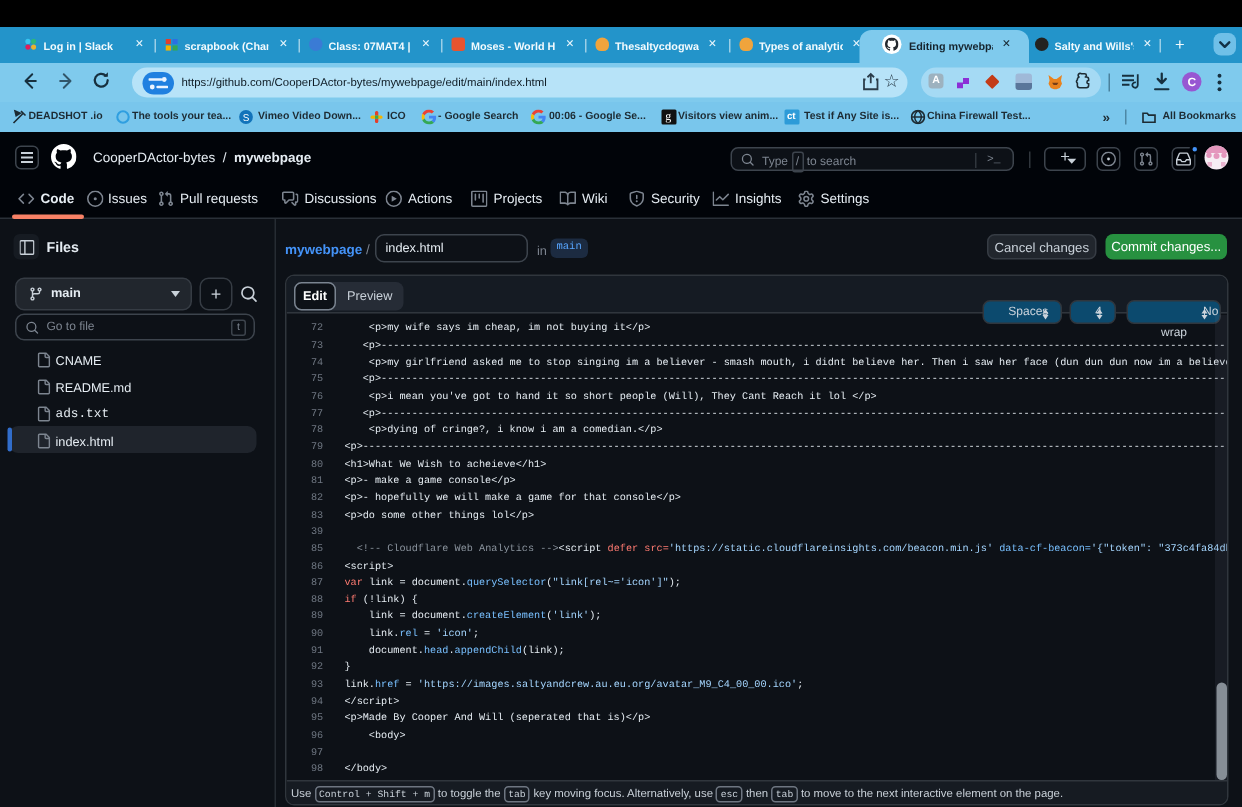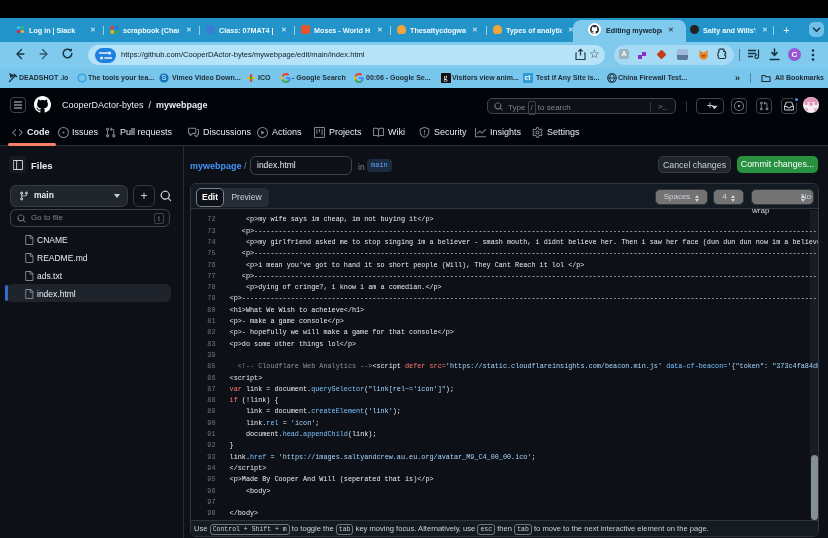--- a/index.html
+++ b/index.html
@@ -31,22 +31,22 @@
   .ghhead { left:0; top:0; width:828px; height:58px; background:#010409; border-bottom:1px solid #2a3038; }
   .navtxt { top:35px; height:18px; line-height:18px; font-size:9px; color:#e6edf3; white-space:nowrap;}
   .navico { top:39px; width:11px; height:11px; color:#7d8590; }
   svg { display:block; }
   .btn { height:17px; border-radius:5px; font-size:8.8px; line-height:16px; text-align:center; }
 
   
   .edbox { left:190px; top:95px; width:629px; height:354px; border:1px solid #30363d;
     border-radius:6px; background:#0d1117; overflow:hidden; }
   .edhead { left:0; top:0; width:627px; height:25px; background:#151b23; border-bottom:1px solid #30363d; }
-  .sel { top:5px; height:16px; background:#737373; border:1px solid #30363d; border-radius:5px;
-    color:#cdd5dd; font-size:8px; line-height:14px; }
+  .sel { top:16px; height:16px; background:#0c4a6e; border:1px solid #30363d; border-radius:5px;
+    color:#cdd5dd; font-size:8px; line-height:14px;text-align:center; }
   .cl { position:absolute; left:0; height:11.3px; line-height:11.3px; font-family:"Liberation Mono",monospace;
     font-size:6.8px; white-space:pre; color:#e6edf3; }
   .ln { display:inline-block; width:24.5px; text-align:right; color:#6e7681; margin-right:14.1px; }
   .kr { color:#ff7b72; } .kb { color:#79c0ff; } .ks { color:#a5d6ff; } .kc { color:#8b949e; }
   .hint { left:0; top:336px; width:627px; height:17px; background:#161b22; border-top:1px solid #30363d;
     font-size:7.6px; color:#c9d1d9; line-height:16px; white-space:nowrap; padding-left:3px;}
   .kbd { display:inline-block; border:1px solid #6e7681; border-radius:3px; padding:0 2px;
     font-family:"Liberation Mono",monospace; font-size:6.5px; line-height:9px; height:11px; vertical-align:0.5px;}
   .ftxt { height:18px; line-height:18px; font-size:8.5px; color:#e6edf3; }
   .updn { position:absolute; right:7px; top:4px; width:5px; height:8px; }
@@ -448,21 +448,21 @@
           <path fill="#7d8590" d="M2 1.75C2 .784 2.784 0 3.75 0h6.586c.464 0 .909.184 1.237.513l2.914 2.914c.329.328.513.773.513 1.237v9.586A1.75 1.75 0 0 1 13.25 16h-9.5A1.75 1.75 0 0 1 2 14.25Zm1.75-.25a.25.25 0 0 0-.25.25v12.5c0 .138.112.25.25.25h9.5a.25.25 0 0 0 .25-.25V6h-2.75A1.75 1.75 0 0 1 9 4.25V1.5Zm6.75.062V4.25c0 .138.112.25.25.25h2.688l-.011-.013-2.914-2.914Z"></path>
         </svg>
       </div>
     <div class="abs" style="left:24px; top:200px;">
         <svg width="10" height="12" viewBox="0 0 16 16">
           <path fill="#7d8590" d="M2 1.75C2 .784 2.784 0 3.75 0h6.586c.464 0 .909.184 1.237.513l2.914 2.914c.329.328.513.773.513 1.237v9.586A1.75 1.75 0 0 1 13.25 16h-9.5A1.75 1.75 0 0 1 2 14.25Zm1.75-.25a.25.25 0 0 0-.25.25v12.5c0 .138.112.25.25.25h9.5a.25.25 0 0 0 .25-.25V6h-2.75A1.75 1.75 0 0 1 9 4.25V1.5Zm6.75.062V4.25c0 .138.112.25.25.25h2.688l-.011-.013-2.914-2.914Z"></path>
         </svg>
       </div>
     <div class="abs ftxt" style="left:37px; top:143px;">CNAME</div>
     <div class="abs ftxt" style="left:37px; top:161px;">README.md</div>
-    <div class="abs ftxt" style="left:37px; top:179px;">ads.txt</div>
+    <div class="abs ftxt" style="left:37px; top:179px;font-family:Liberation Mono, monospace;">ads.txt</div>
     <div class="abs ftxt" style="left:37px; top:197px;">index.html</div>
 
     <div class="abs edbox">
       <div class="abs edhead"></div>
       <div class="abs" style="left:5px; top:4px; width:73px; height:19px; background:#262c36; border-radius:5px;"></div>
       <div class="abs" style="left:5px; top:4px; width:28px; height:19px; background:#0d1117; border:1px solid #7a8490; border-radius:5px; font-size:8.5px; font-weight:700; color:#fff; text-align:center; line-height:17px;">Edit</div>
       <div class="abs" style="left:33px; top:4px; width:45px; height:19px; font-size:8.5px; color:#c9d1d9; text-align:center; line-height:19px;">Preview</div>
       <div class="abs sel" style="left:463.7px; width:53.7px;"><span style="padding-left:8px;">Spaces</span><span class="updn"></span></div>
       <div class="abs sel" style="left:522.3px; width:30.3px;"><span style="padding-left:8px;">4</span><span class="updn"></span></div>
       <div class="abs sel" style="left:560px; width:63.4px;"><span style="padding-left:8px;margin-left:41px;">No wrap</span><span class="updn"></span></div>

